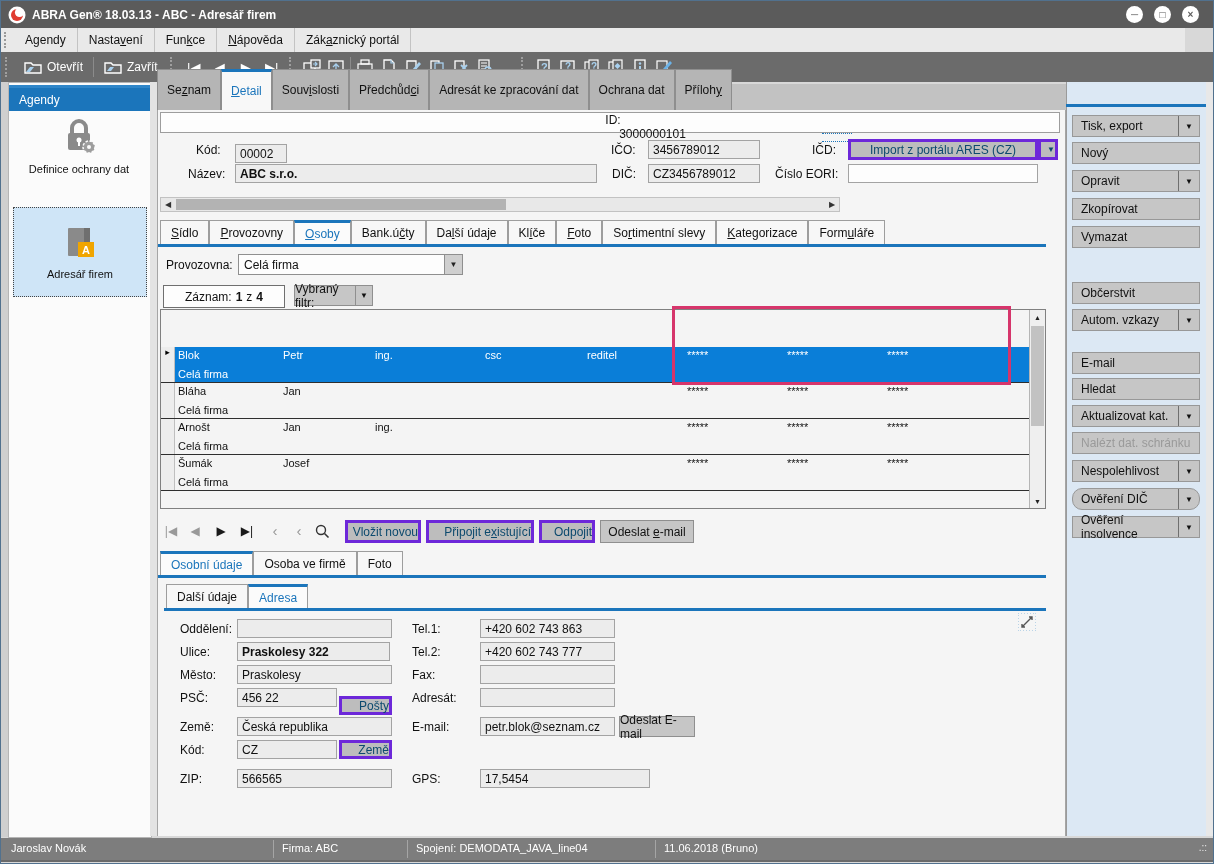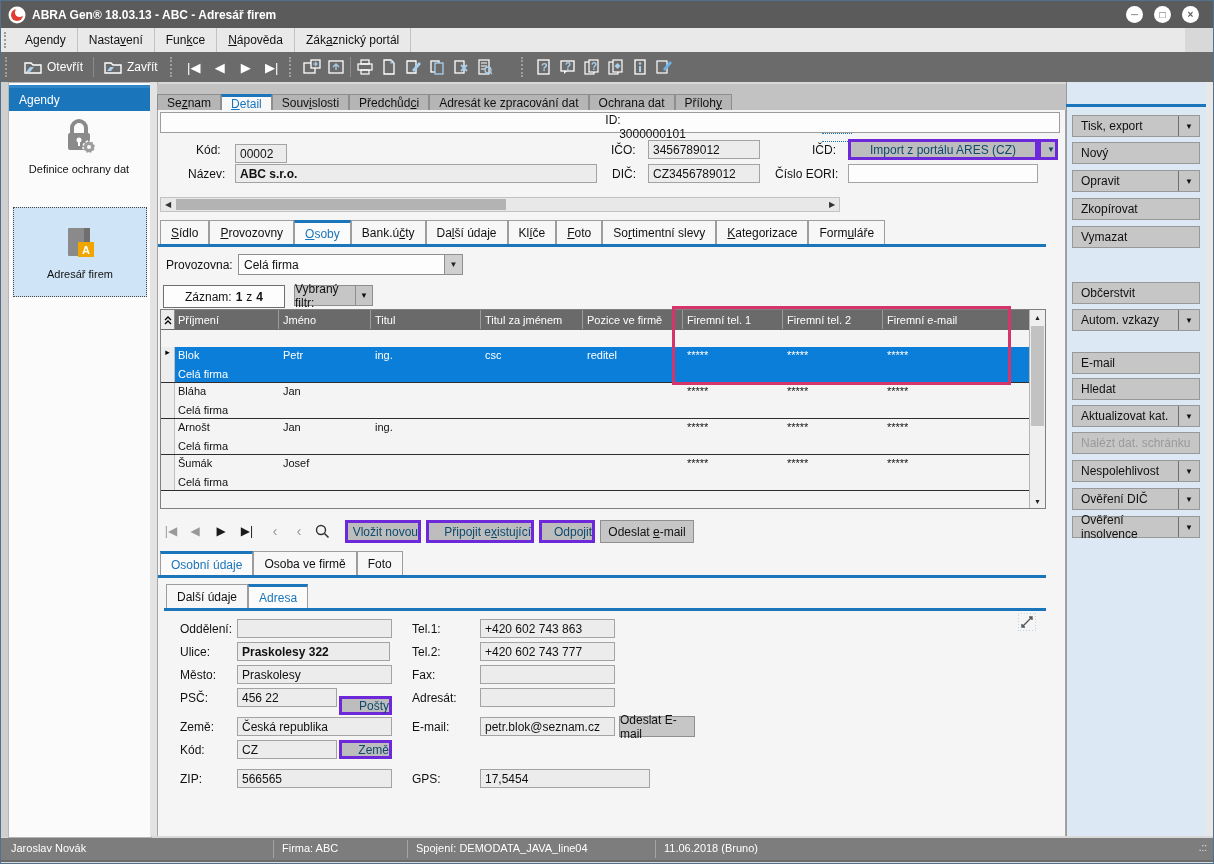--- a/index.html
+++ b/index.html
@@ -35,21 +35,21 @@
   .gutterL{left:1px;top:82px;width:7px;height:755px;background:#cfcfcf;}
   .leftpanel{left:8px;top:82px;width:142px;height:754px;background:#fbfbfb;border:1px solid #b5b5b5;}
   .agheader{position:absolute;left:0;top:2px;width:100%;height:26px;background:#1b75bb;color:#fff;
             display:flex;align-items:center;padding-left:10px;box-sizing:border-box;border-top:3px solid #2f86c9;}
   .agitem{position:absolute;left:4px;width:132px;text-align:center;font-size:11px;}
   .agitem.selected{background:#cfe5f7;border:1px dotted #444;}
   .splitter{left:150px;top:82px;width:7px;height:754px;background:#e3e3e3;border-right:1px solid #adadad;}
 
   
   .tabstrip{left:157px;top:84px;width:909px;height:26px;background:#c2c2c2;display:flex;align-items:flex-end;}
-  .tab{display:flex;align-items:center;justify-content:center;height:16px;padding:5px 9px;background:#b5b5b5;
+  .tab{display:flex;align-items:center;justify-content:center;height:41px;padding:5px 9px;background:#b5b5b5;
        border:1px solid #8e8e8e;border-bottom:none;box-sizing:border-box;font-size:12px;}
   .tab.active{background:#f8f8f8;color:#1b75bb;border-top:3px solid #1b75bb;}
   .content{left:157px;top:110px;width:909px;height:726px;background:#f5f5f5;border-left:1px solid #a5a5a5;border-right:1px solid #a5a5a5;box-sizing:border-box;}
 
   .idbox{left:160px;top:112px;width:900px;height:21px;background:#fdfdfd;border:1px solid #9d9d9d;display:flex;align-items:center;box-sizing:border-box;flex-direction:column;}
   .flabel{position:absolute;font-size:12px;color:#111;}
   .rinput{position:absolute;height:19px;background:#ececec;border:1px solid #a3a3a3;box-sizing:border-box;
           font-size:12px;display:flex;align-items:center;padding-left:4px;color:#111;}
   .winput{background:#fdfdfd;}
   .disbtn{position:absolute;background:#bdbdbd;border:3px solid #6d28d9;color:#0c4a6e;font-size:12px;
@@ -362,35 +362,20 @@
   <b>4</b>
 </div>
 <div class="abs enbtn" style="left:294px;top:285px;width:62px;height:21px;">
   <span>Vybraný filtr:</span>
 </div>
 <div class="abs enbtn" style="left:355px;top:285px;width:18px;height:21px;">
   <span style="font-size:8px;">▼</span>
 </div>
 
 <div class="abs ptable">
-  <div class="thead">
-    <div class="markerhd">
-      <svg width="8" height="10" viewBox="0 0 8 10">
-          <path d="M1,5 l3,-3 l3,3 M1,9 l3,-3 l3,3" stroke="#000" fill="none" stroke-width="1.3"></path>
-        </svg>
-    </div>
-    <div class="hc" style="left:13px;width:105px;">Příjmení</div>
-    <div class="hc" style="left:118px;width:92px;">Jméno</div>
-    <div class="hc" style="left:210px;width:110px;">Titul</div>
-    <div class="hc" style="left:320px;width:102px;">Titul za jménem</div>
-    <div class="hc" style="left:422px;width:100px;">Pozice ve firmě</div>
-    <div class="hc" style="left:522px;width:100px;">Firemní tel. 1</div>
-    <div class="hc" style="left:622px;width:100px;">Firemní tel. 2</div>
-    <div class="hc" style="left:722px;width:146px;border-right:none;">Firemní e-mail</div>
-  </div>
 
   <div class="trow sel" style="top:37px;">
     <div class="mk">▸</div>
     <div class="l1">
       <span class="cv c1">Blok</span>
       <span class="cv c2">Petr</span>
       <span class="cv c3">ing.</span>
       <span class="cv c4">csc</span>
       <span class="cv c5">reditel</span>
       <span class="cv c6">*****</span>
@@ -573,21 +558,21 @@
   <span class="lbl">Aktualizovat kat.</span>
   <span class="da">▼</span>
 </div>
 <div class="abs sbtn disabled" style="left:1072px;top:432px;">
   <span class="lbl">Nalézt dat. schránku</span>
 </div>
 <div class="abs sbtn" style="left:1072px;top:460px;">
   <span class="lbl">Nespolehlivost</span>
   <span class="da">▼</span>
 </div>
-<div class="abs sbtn" style="left:1072px;top:488px;">
+<div class="abs sbtn" style="left:1072px;top:488px;border-radius:10px;">
   <span class="lbl">Ověření DIČ</span>
   <span class="da">▼</span>
 </div>
 <div class="abs sbtn" style="left:1072px;top:516px;">
   <span class="lbl">Ověření insolvence</span>
   <span class="da">▼</span>
 </div>
 
 <div class="abs statusbar">
   <span class="seg" style="left:10px;">Jaroslav Novák</span>

